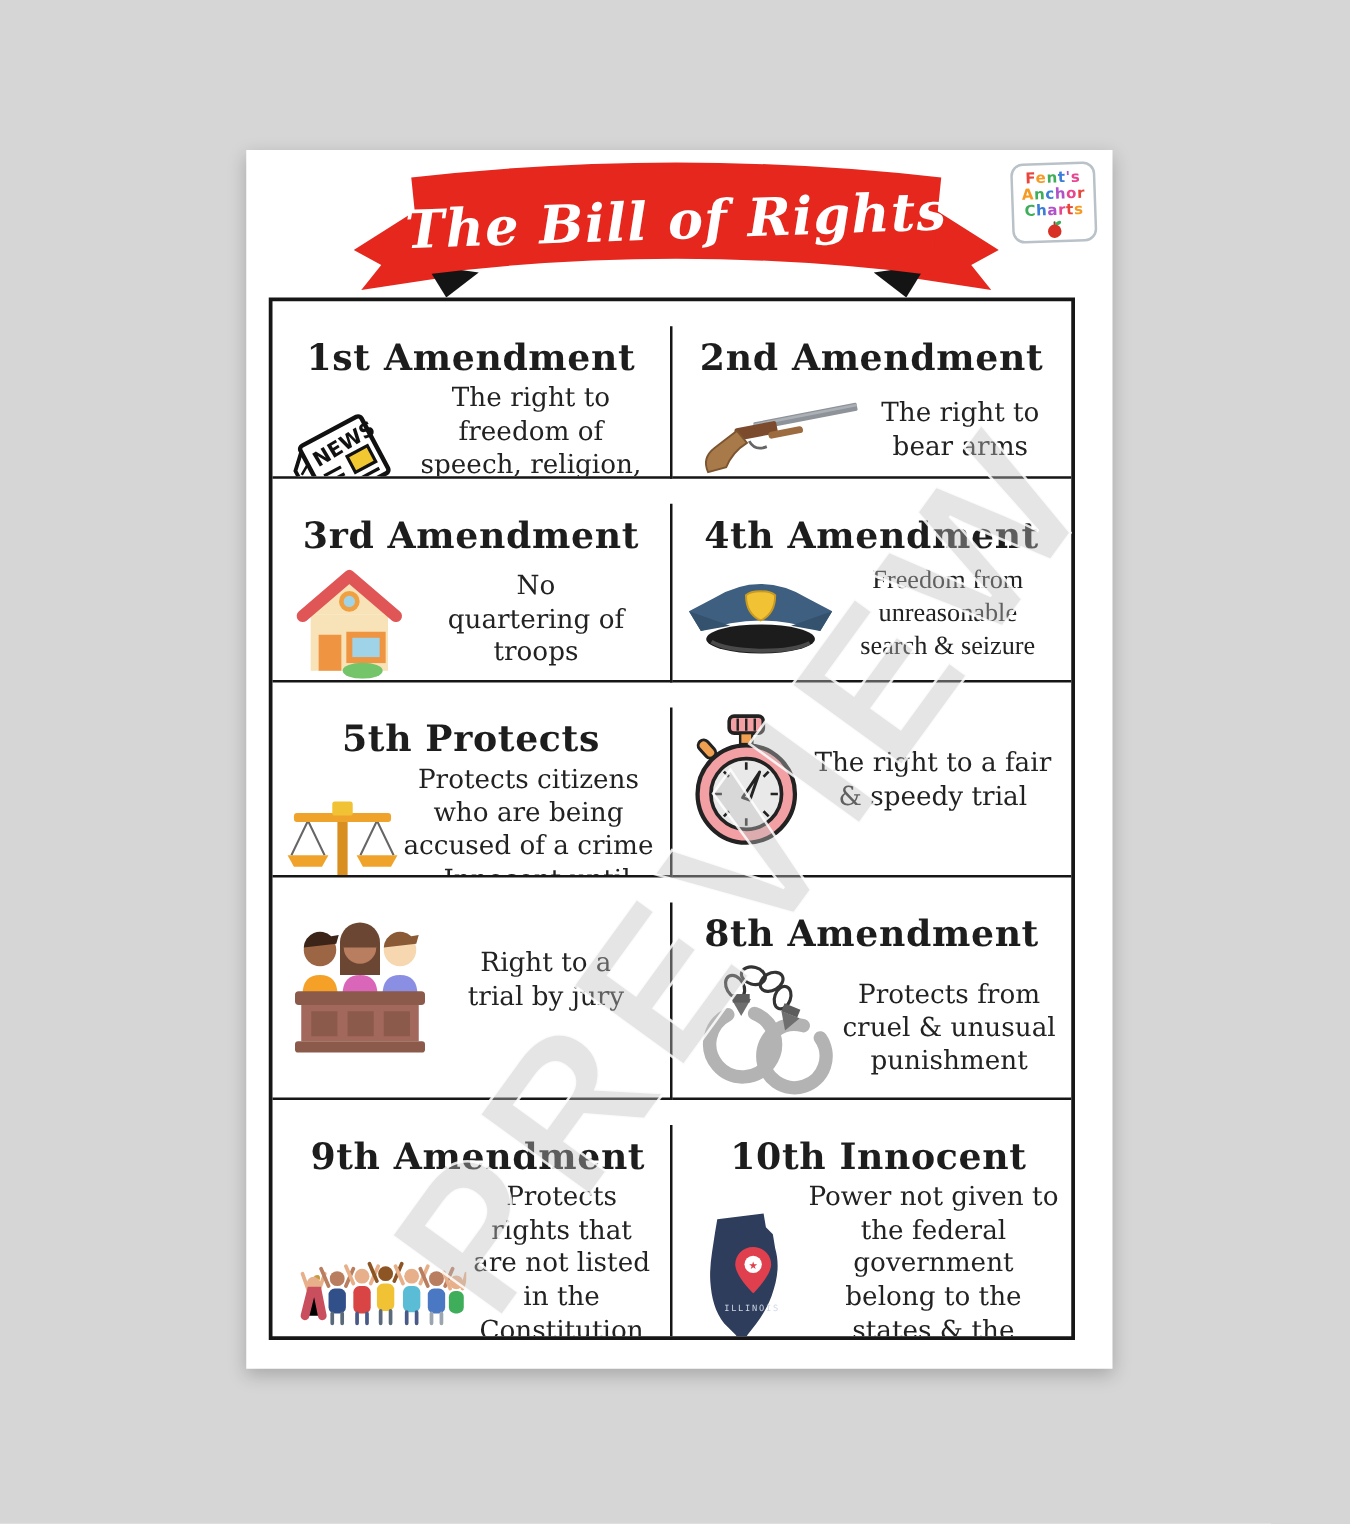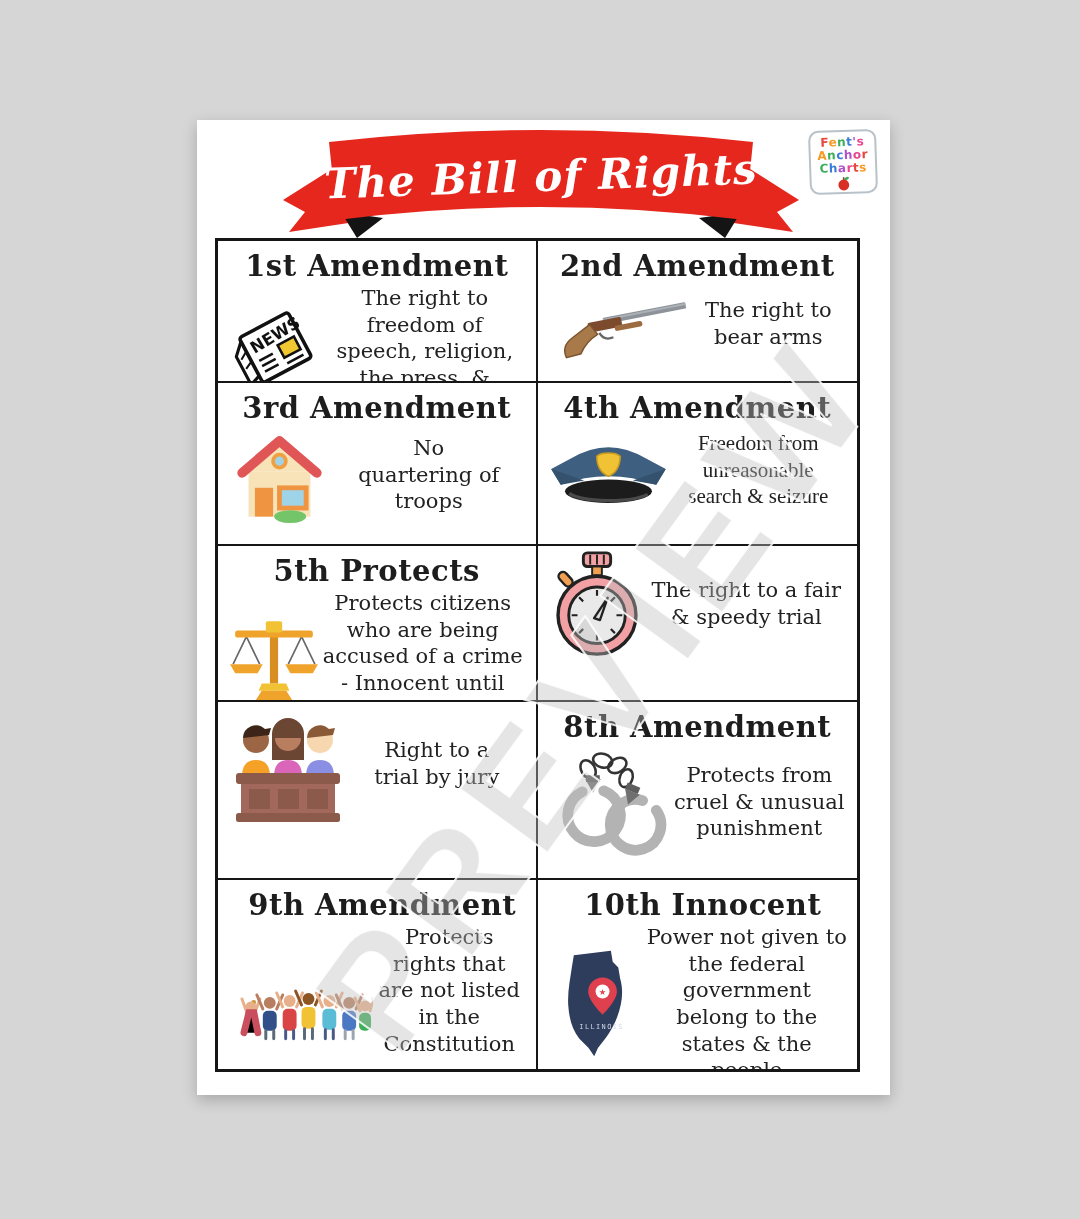--- a/index.html
+++ b/index.html
@@ -31,21 +31,21 @@
   .logo-apple { margin-top:1px; }
 
   
   .grid {
     position:absolute; left:18px; top:118px; width:645px; height:834px;
     border:3px solid #161616; display:grid;
     grid-template-columns:1fr 1fr;
     grid-template-rows:142px 163px 156px 178px 1fr;
     background:#fff;
   }
-  .cell { border-bottom:2px solid #161616; overflow:hidden; }
+  .cell { border-bottom:2px solid #161616; overflow:hidden;margin-top:20px; }
   .cell.left { border-right:2px solid #161616; }
   .cell.lastrow { border-bottom:none;padding-left:11px; }
   .cell-title {
     text-align:center; font-weight:bold; font-size:29px; color:#1d1d1d;
     margin-top:8px; letter-spacing:0.5px;
   }
   .cell-body { display:flex; align-items:center; padding:2px 10px 0 10px; }
   .cell-icon { flex:0 0 auto; display:flex; align-items:center; justify-content:center; }
   .cell-text {
     flex:1 1 auto; text-align:center; font-size:21px; line-height:1.27; color:#222222;

